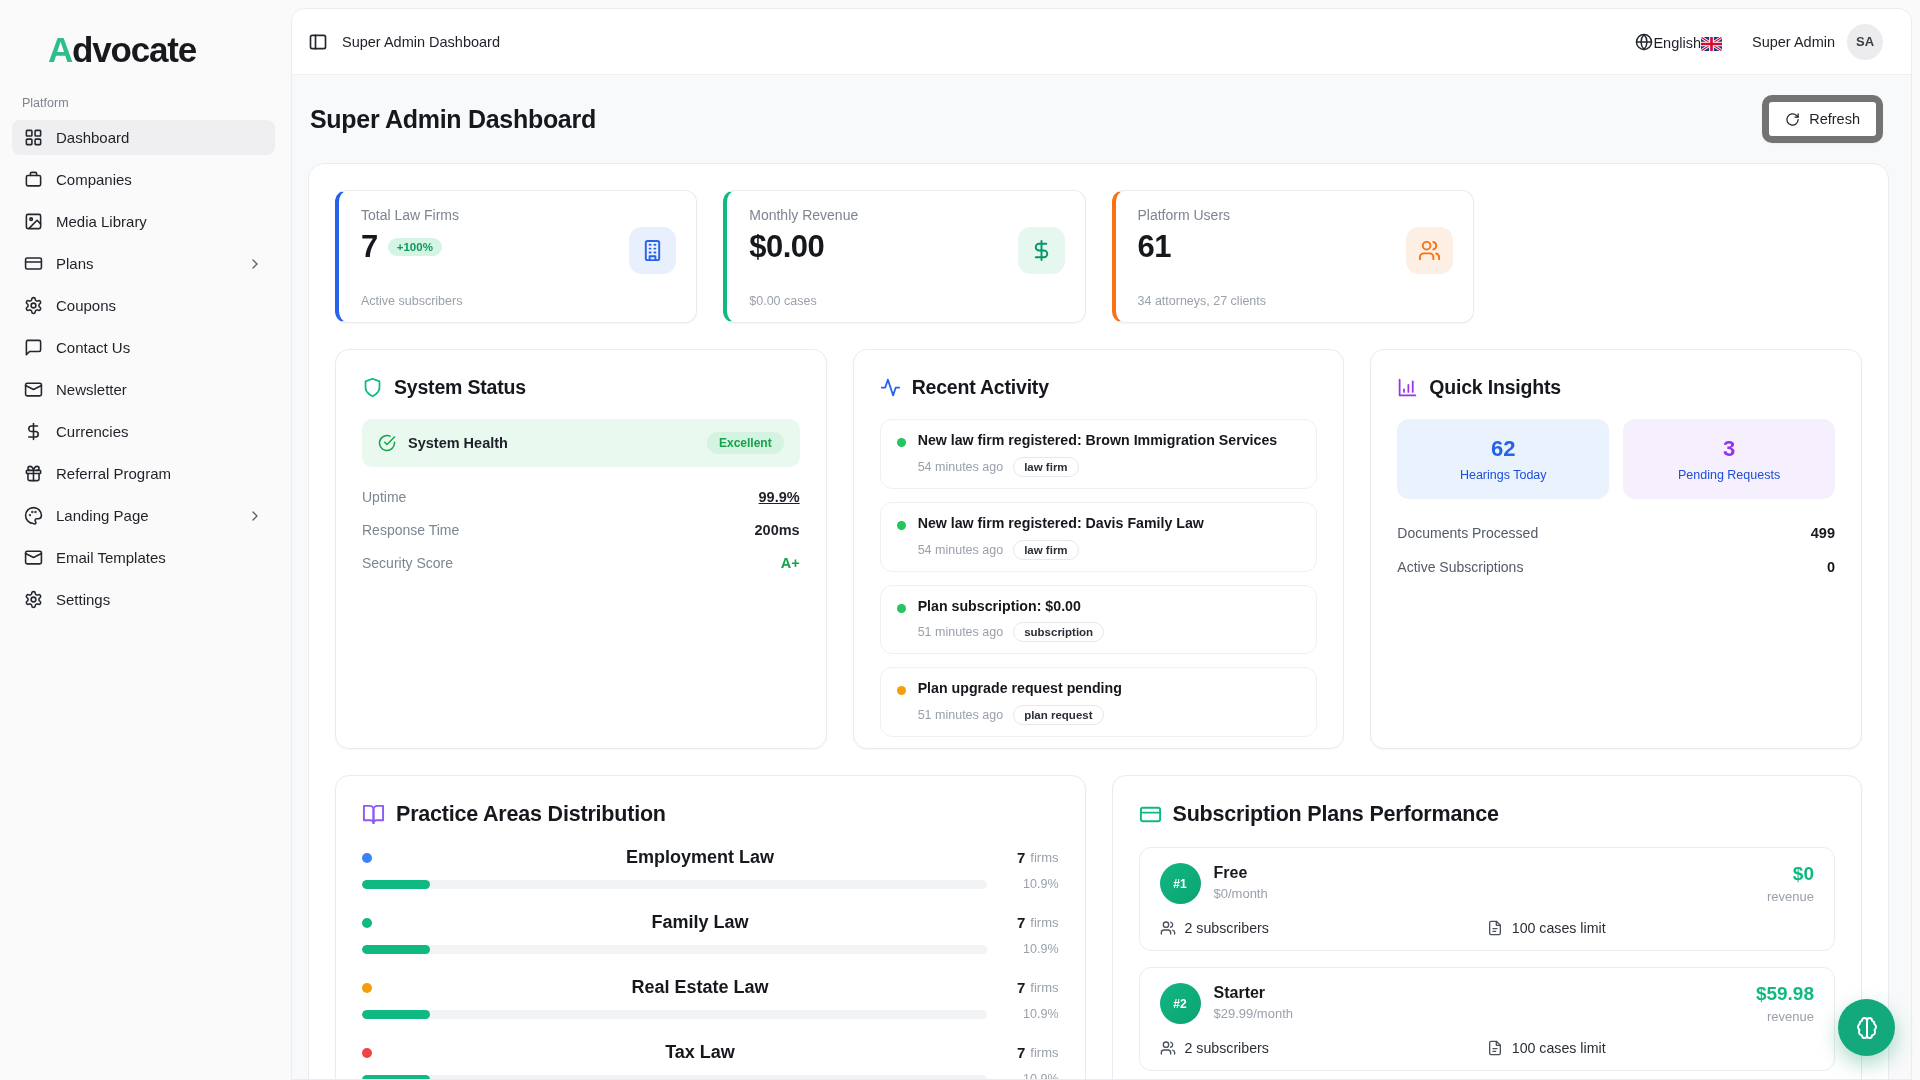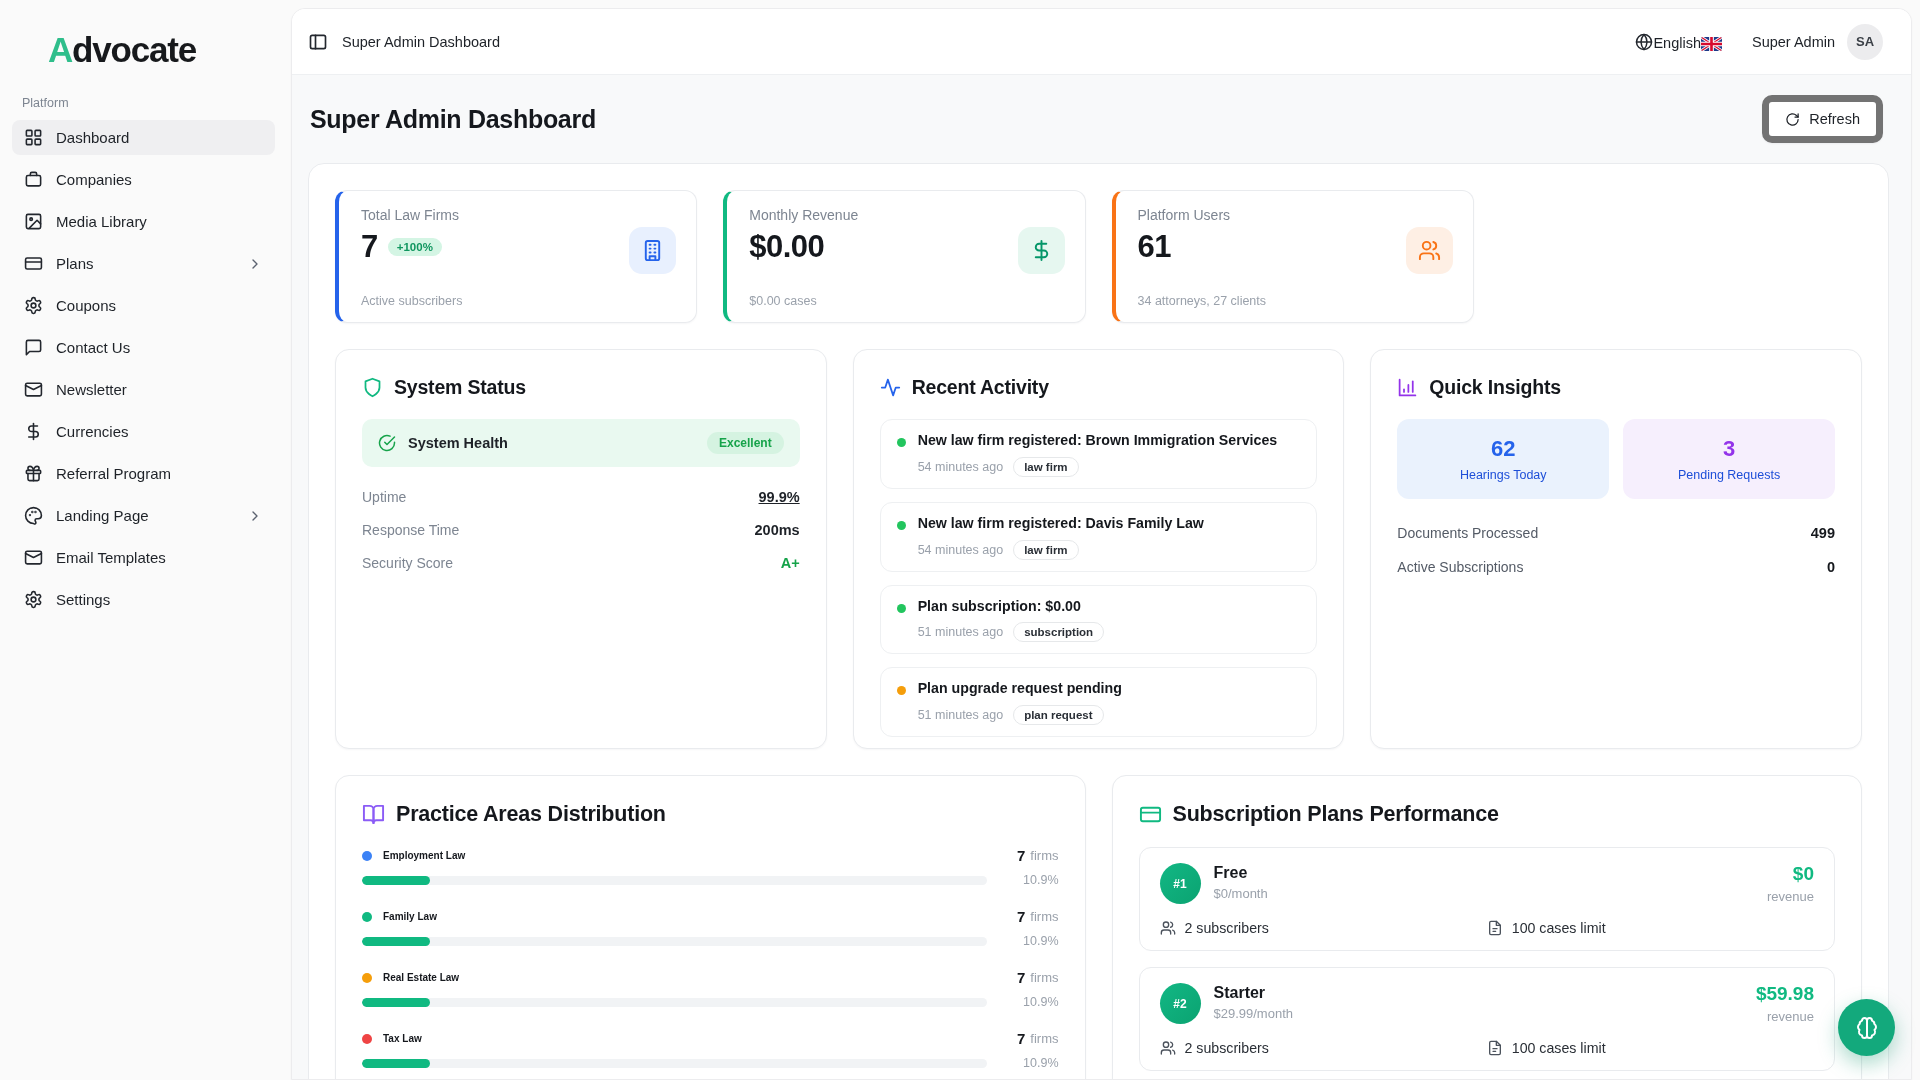--- a/index.html
+++ b/index.html
@@ -164,21 +164,21 @@
 
   
   .bottom-grid { display:grid; grid-template-columns:1fr 1fr; gap:26px; margin-top:26px; }
   .bottom-grid .panel { min-height:340px; }
   .bottom-grid .panel-head svg { width:23px; height:23px; }
   .bottom-grid .panel-title { font-size:21.5px; }
 
   .pa-row { margin-bottom:21px; }
   .pa-line1 { display:flex; align-items:center; margin-bottom:9px; }
   .pa-dot { width:10px; height:10px; border-radius:50%; margin-right:11px; }
-  .pa-name { font-size:10px; font-weight:600; flex:1; }
+  .pa-name { font-size:18px; font-weight:600; flex:1;text-align:center; }
   .pa-count { font-size:15px; font-weight:750; margin-right:5px; }
   .pa-unit { font-size:13px; color:#9aa1ab; }
   .pa-line2 { display:flex; align-items:center; }
   .pa-track { flex:1; height:9px; background:#f1f3f5; border-radius:999px; overflow:hidden; margin-right:28px; }
   .pa-fill { height:100%; border-radius:999px; }
   .pa-pct { width:44px; text-align:right; font-size:12.5px; color:#9aa1ab; }
 
   .plan-card {
     border:1px solid #e9ebee; border-radius:12px;
     padding:15px 20px 14px; margin-bottom:16px;

